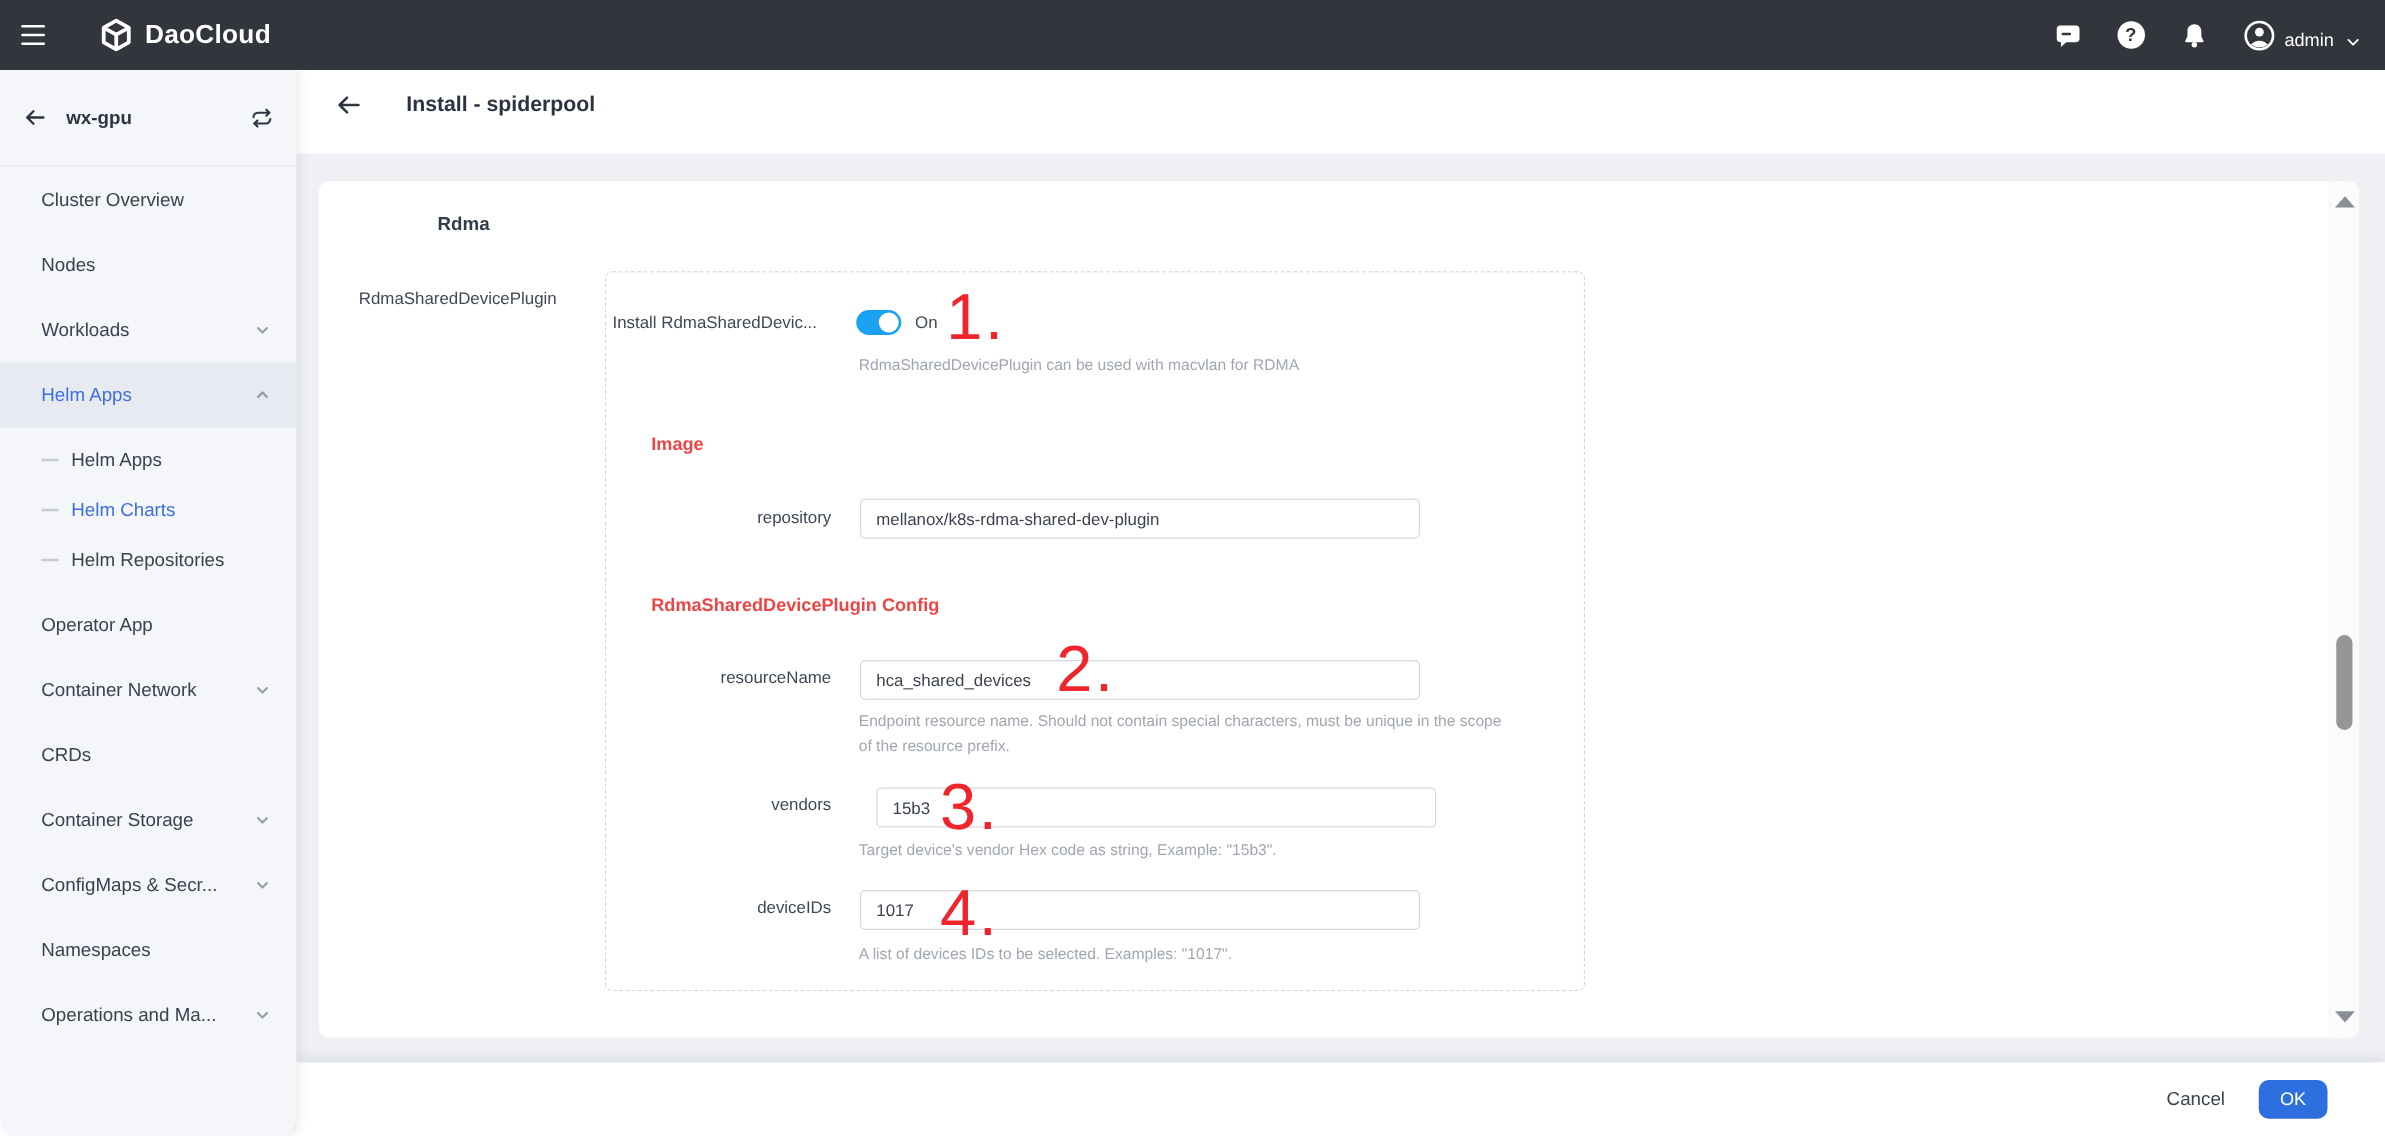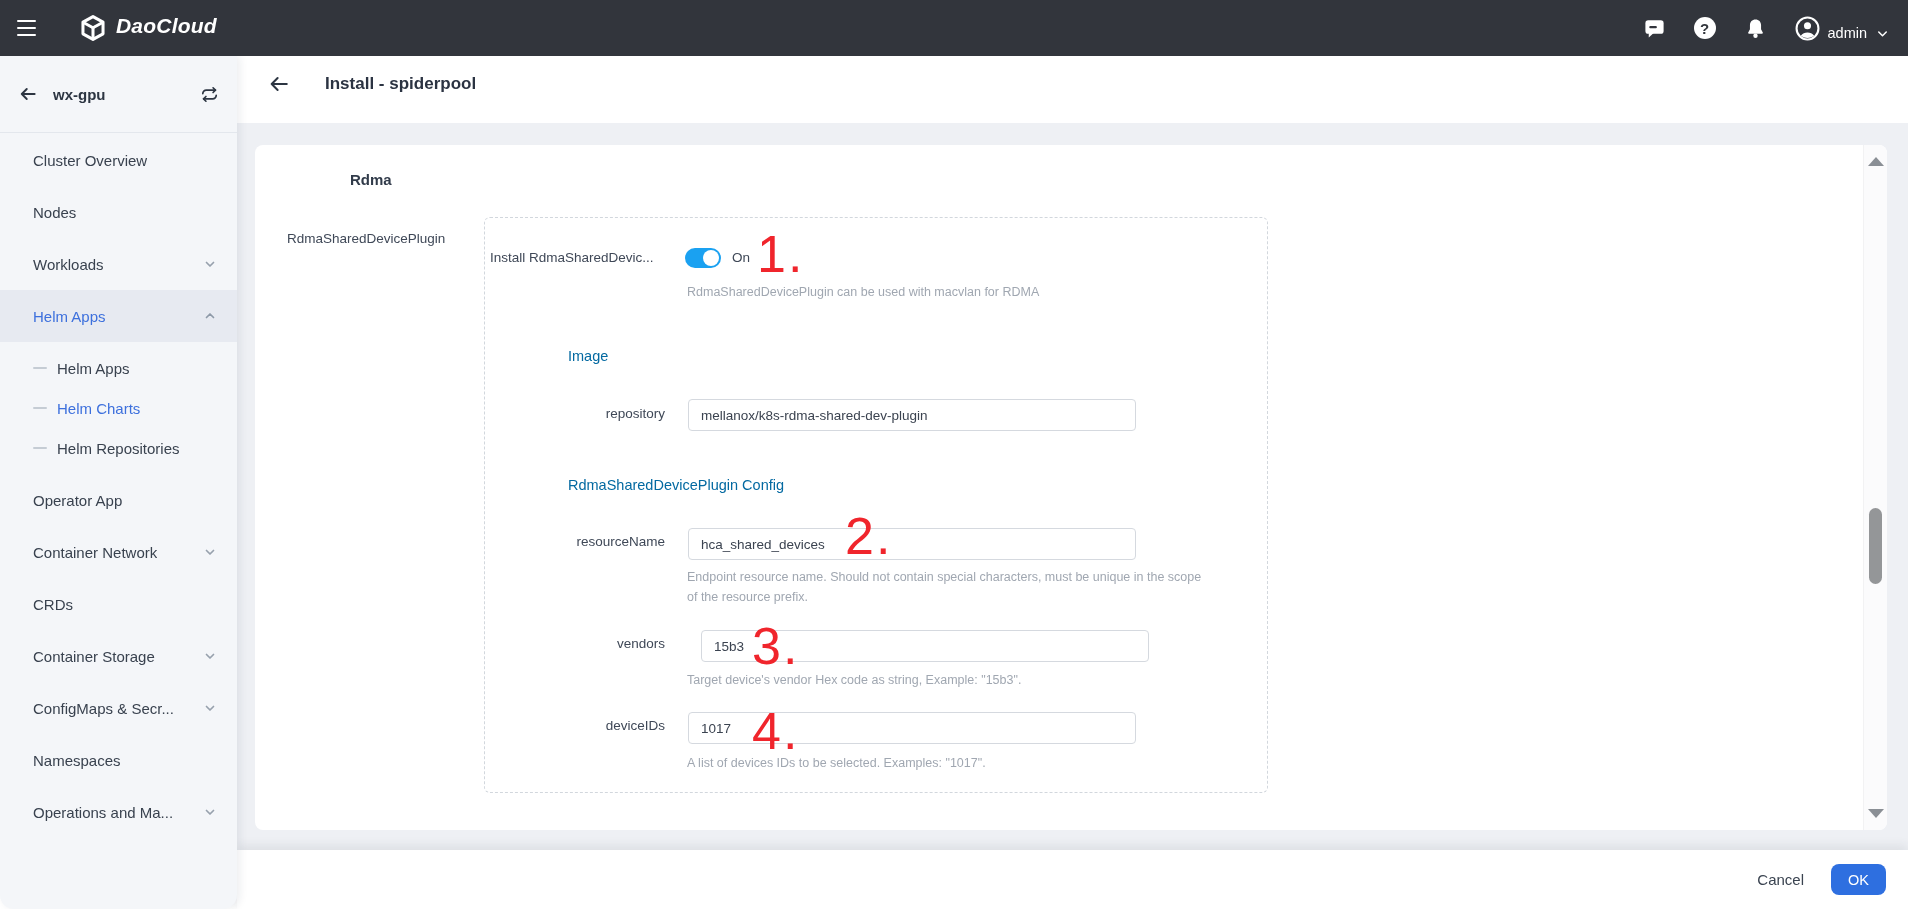--- a/index.html
+++ b/index.html
@@ -6,21 +6,21 @@
   html,body { width:1908px; height:909px; overflow:hidden; background:#ffffff;
     font-family:"Liberation Sans", sans-serif; }
   body { position:relative; }
 
   
   .topbar { position:absolute; top:0; left:0; width:1908px; height:56px;
     background:#32353c; display:flex; align-items:center; z-index:30; }
   .hamburger { margin-left:17px; width:20px; height:16px; display:flex; flex-direction:column;
     justify-content:space-between; cursor:pointer; }
   .hamburger span { display:block; width:19px; height:2.4px; background:#fff; border-radius:2px; }
-  .brand { display:flex; margin-left:42px; gap:9px; cursor:pointer;font-style:italic; }
+  .brand { display:flex; align-items:center; margin-left:42px; gap:9px; cursor:pointer; }
   .brand-text { color:#fff; font-size:21px; font-weight:800; letter-spacing:.2px; }
   .topbar-right { margin-left:auto; display:flex; align-items:center; padding-right:18px; gap:28px; }
   .tb-icon { display:flex; align-items:center; justify-content:center; cursor:pointer; }
   .help-circle { width:22px; height:22px; border-radius:50%; background:#fff; color:#32353c;
     font-weight:700; font-size:15px; }
   .user { display:flex; align-items:flex-end; gap:8px; cursor:pointer; }
   .user .uname { color:#fff; font-size:14.5px; }
 
   
   .sidebar { position:absolute; top:56px; left:0; width:237px; height:853px;
@@ -54,42 +54,42 @@
   .dashed-box { position:absolute; left:229px; top:72px; width:784px; height:576px;
     border:1px dashed #d2d7dd; border-radius:6px; }
   .toggle-label { position:absolute; left:5px; top:30px; width:177px; height:20px; line-height:20px;
     font-size:13.5px; color:#3f4857; white-space:nowrap; overflow:hidden; }
   .toggle { position:absolute; left:200px; top:30px; width:36px; height:20px; border-radius:10px;
     background:#1aa1f1; cursor:pointer; }
   .toggle .knob { position:absolute; top:2px; right:2px; width:16px; height:16px; border-radius:50%;
     background:#fff; }
   .toggle-state { position:absolute; left:247px; top:32px; font-size:13.5px; color:#3f4857; }
   .help-text { position:absolute; font-size:12.5px; color:#a0a7b1; line-height:20px; }
-  .sec-heading { position:absolute; font-size:14.5px; font-weight:400; color:#0369a1;margin-left:47px; }
+  .sec-heading { position:absolute; font-size:14.5px; font-weight:700; color:#ef4444; }
   .f-label { position:absolute; left:0; width:180px; text-align:right; font-size:13.5px; color:#3f4857; }
   .f-input { position:absolute; left:203px; width:448px; height:32px; border:1px solid #d5d9df;
     border-radius:4px; padding:0 12px; font-size:13.5px; color:#3b4350; background:#fff;
     font-family:"Liberation Sans", sans-serif; outline:none; }
 
   
   .scrollbar { position:absolute; right:0; top:0; bottom:0; width:24px; background:#fbfbfc;
     border-left:1px solid #f2f2f3; border-radius:0 8px 8px 0; }
   .sb-up { position:absolute; top:12px; left:4px; width:0; height:0;
     border-left:8px solid transparent; border-right:8px solid transparent;
     border-bottom:9px solid #8a8f95; cursor:pointer; }
   .sb-down { position:absolute; bottom:12px; left:4px; width:0; height:0;
     border-left:8px solid transparent; border-right:8px solid transparent;
     border-top:9px solid #8a8f95; cursor:pointer; }
   .sb-thumb { position:absolute; left:5px; top:363px; width:13px; height:76px;
     background:#949698; border-radius:7px; cursor:pointer; }
 
   
   .footer-bar { position:absolute; left:237px; right:0; bottom:0; height:59px; background:#fff;
     box-shadow:0 -4px 10px rgba(40,50,70,.09); display:flex; align-items:center;
-    justify-content:flex-end; padding-right:22px; z-index:10; }
+    justify-content:flex-end; padding-right:46px; z-index:10; }
   .cancel-btn { font-size:15px; color:#3a4350; background:none; border:none; cursor:pointer;
     margin-right:27px; font-family:"Liberation Sans", sans-serif; }
   .ok-btn { width:55px; height:31px; border:none; border-radius:8px; background:#2e6fe0;
     color:#fff; font-size:14.5px; cursor:pointer; font-family:"Liberation Sans", sans-serif; }
 
   
   .anno { position:absolute; font-size:52px; line-height:1; color:#f0252c; z-index:40;
     letter-spacing:2px; pointer-events:none; }
   .anno-1 { left:757px; top:228px; }
   .anno-2 { left:845px; top:510px; }

